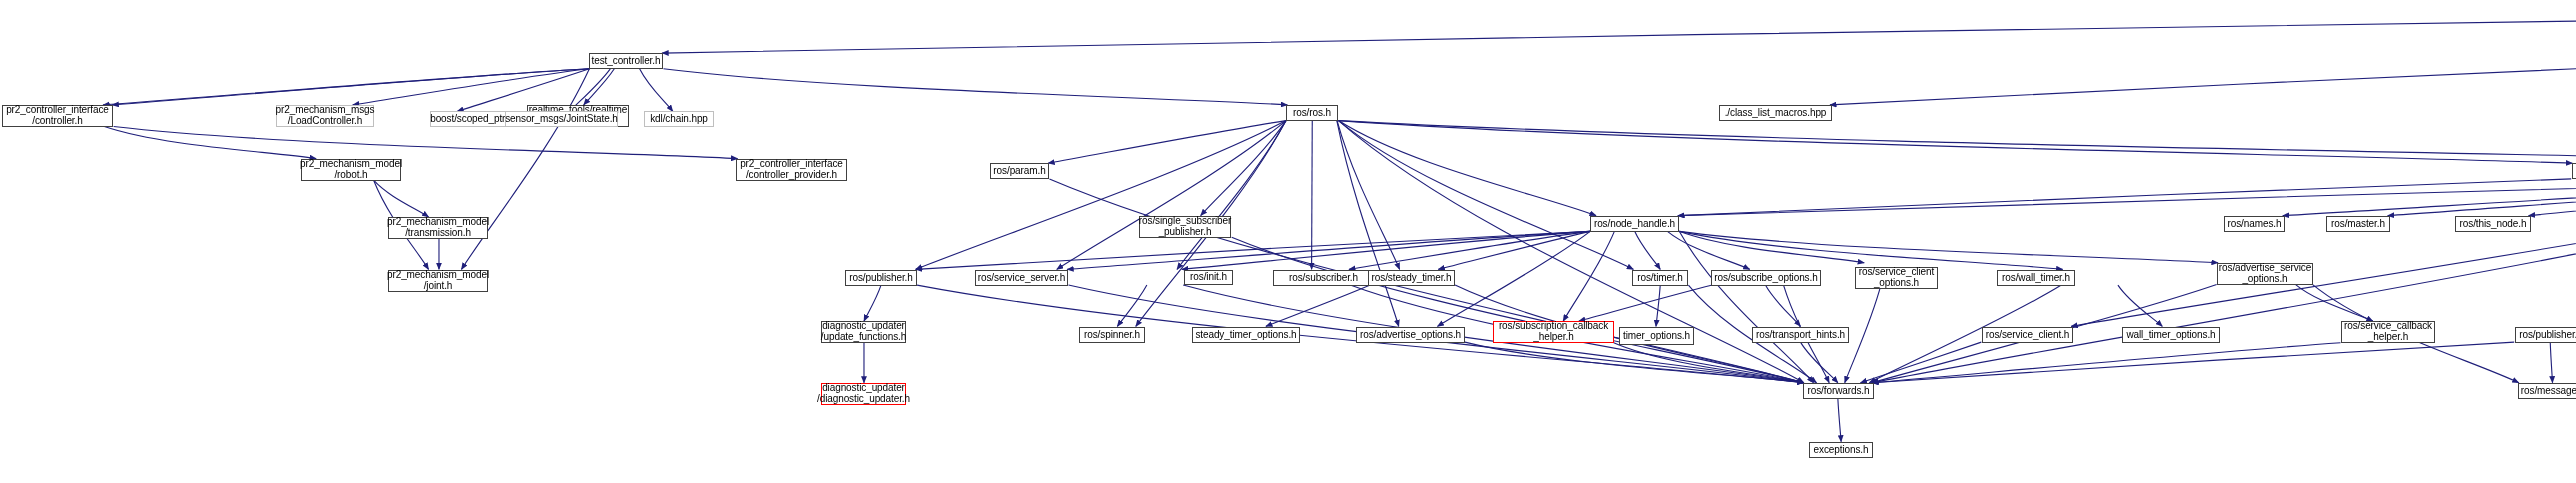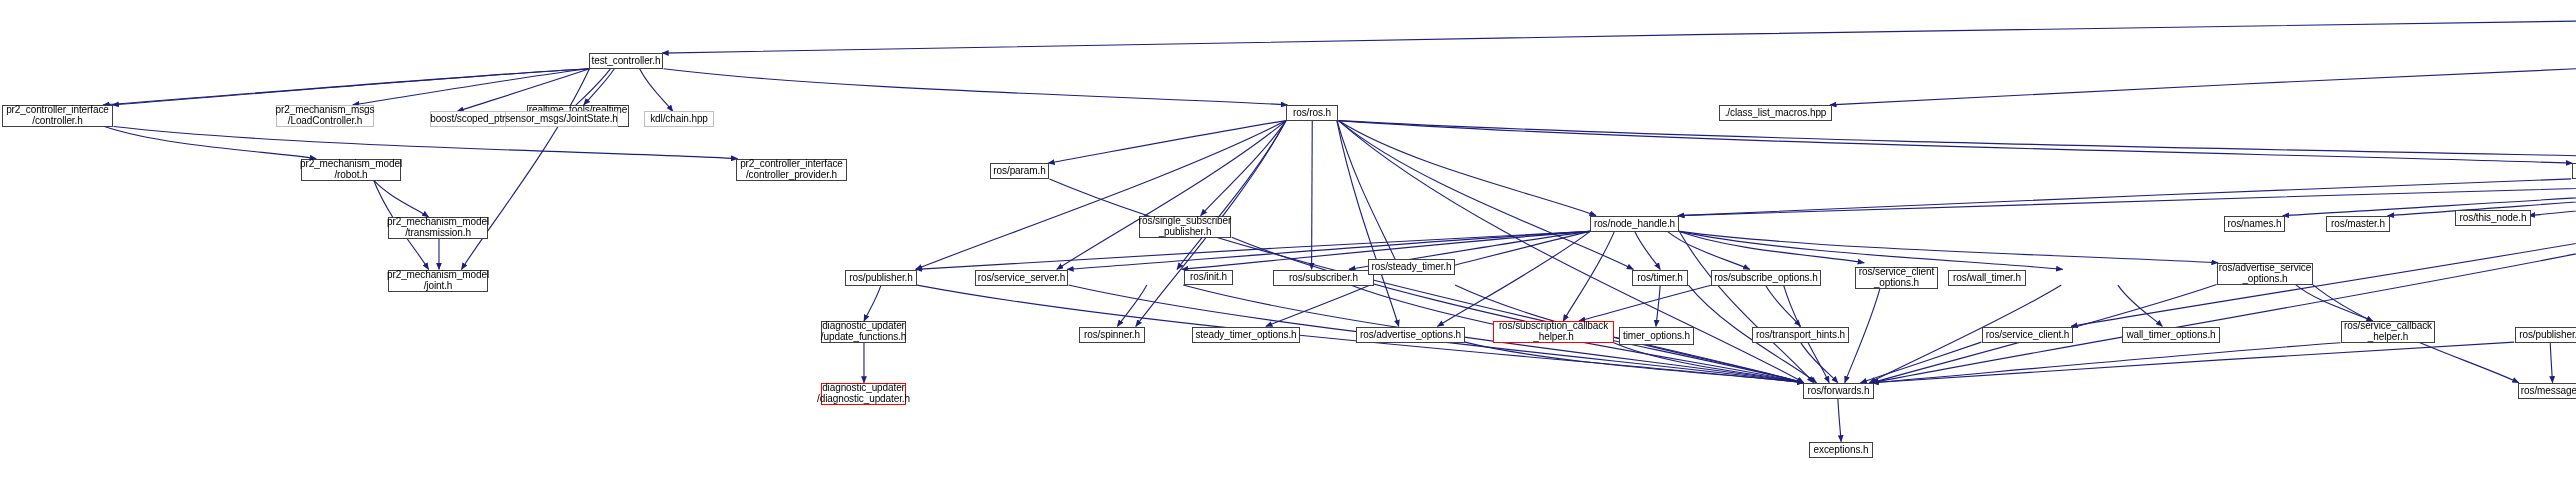--- a/index.html
+++ b/index.html
@@ -162,31 +162,31 @@
 /joint.h</div>
       <div class="node b-normal" style="left: 1286px; top: 105px; width: 52px; height: 15.7px;">ros/ros.h</div>
       <div class="node b-normal" style="left: 1719px; top: 105px; width: 113px; height: 15.7px;">./class_list_macros.hpp</div>
       <div class="node b-normal" style="left: 990px; top: 163px; width: 59px; height: 15.7px;">ros/param.h</div>
       <div class="node b-normal" style="left: 2572px; top: 163px; width: 56px; height: 15.7px;">ros/topic.h</div>
       <div class="node b-normal" style="left: 1139px; top: 216px; width: 92px; height: 21.6px;">ros/single_subscriber
 _publisher.h</div>
       <div class="node b-normal" style="left: 1590px; top: 216px; width: 89px; height: 15.7px;">ros/node_handle.h</div>
       <div class="node b-normal" style="left: 2224px; top: 216px; width: 61px; height: 15.7px;">ros/names.h</div>
       <div class="node b-normal" style="left: 2326px; top: 216px; width: 64px; height: 15.7px;">ros/master.h</div>
-      <div class="node b-normal" style="left: 2455px; top: 210px; width: 76px; height: 15.7px;">ros/this_node.h</div>
+      <div class="node b-normal" style="left: 2455px; top: 216px; width: 76px; height: 15.7px;">ros/this_node.h</div>
       <div class="node b-normal" style="left: 845px; top: 270px; width: 72px; height: 15.7px;">ros/publisher.h</div>
       <div class="node b-normal" style="left: 975px; top: 270px; width: 93px; height: 15.7px;">ros/service_server.h</div>
       <div class="node b-normal" style="left: 1184px; top: 270px; width: 49px; height: 15px;">ros/init.h</div>
       <div class="node b-normal" style="left: 1273px; top: 270px; width: 101px; height: 15.7px;">ros/subscriber.h</div>
-      <div class="node b-normal" style="left: 1368px; top: 259px; width: 87px; height: 15.7px;">ros/steady_timer.h</div>
+      <div class="node b-normal" style="left: 1368px; top: 270px; width: 87px; height: 15.7px;">ros/steady_timer.h</div>
       <div class="node b-normal" style="left: 1632px; top: 270px; width: 56px; height: 15.7px;">ros/timer.h</div>
       <div class="node b-normal" style="left: 1711px; top: 270px; width: 110px; height: 15.7px;">ros/subscribe_options.h</div>
       <div class="node b-normal" style="left: 1855px; top: 267px; width: 83px; height: 21.6px;">ros/service_client
 _options.h</div>
-      <div class="node b-normal" style="left: 1948px; top: 270px; width: 78px; height: 15.7px;">ros/wall_timer.h</div>
+      <div class="node b-normal" style="left: 1997px; top: 270px; width: 78px; height: 15.7px;">ros/wall_timer.h</div>
       <div class="node b-normal" style="left: 2217px; top: 263px; width: 96px; height: 21.6px;">ros/advertise_service
 _options.h</div>
       <div class="node b-normal" style="left: 1079px; top: 327px; width: 66px; height: 15.7px;">ros/spinner.h</div>
       <div class="node b-normal" style="left: 1192px; top: 327px; width: 108px; height: 15.7px;">steady_timer_options.h</div>
       <div class="node b-normal" style="left: 1356px; top: 327px; width: 109px; height: 15.7px;">ros/advertise_options.h</div>
       <div class="node b-red" style="left: 1493px; top: 321px; width: 121px; height: 21.6px;">ros/subscription_callback
 _helper.h</div>
       <div class="node b-normal" style="left: 1619px; top: 327px; width: 75px; height: 18px;">timer_options.h</div>
       <div class="node b-normal" style="left: 1752px; top: 327px; width: 97px; height: 15.7px;">ros/transport_hints.h</div>
       <div class="node b-normal" style="left: 1982px; top: 327px; width: 91px; height: 15.7px;">ros/service_client.h</div>

